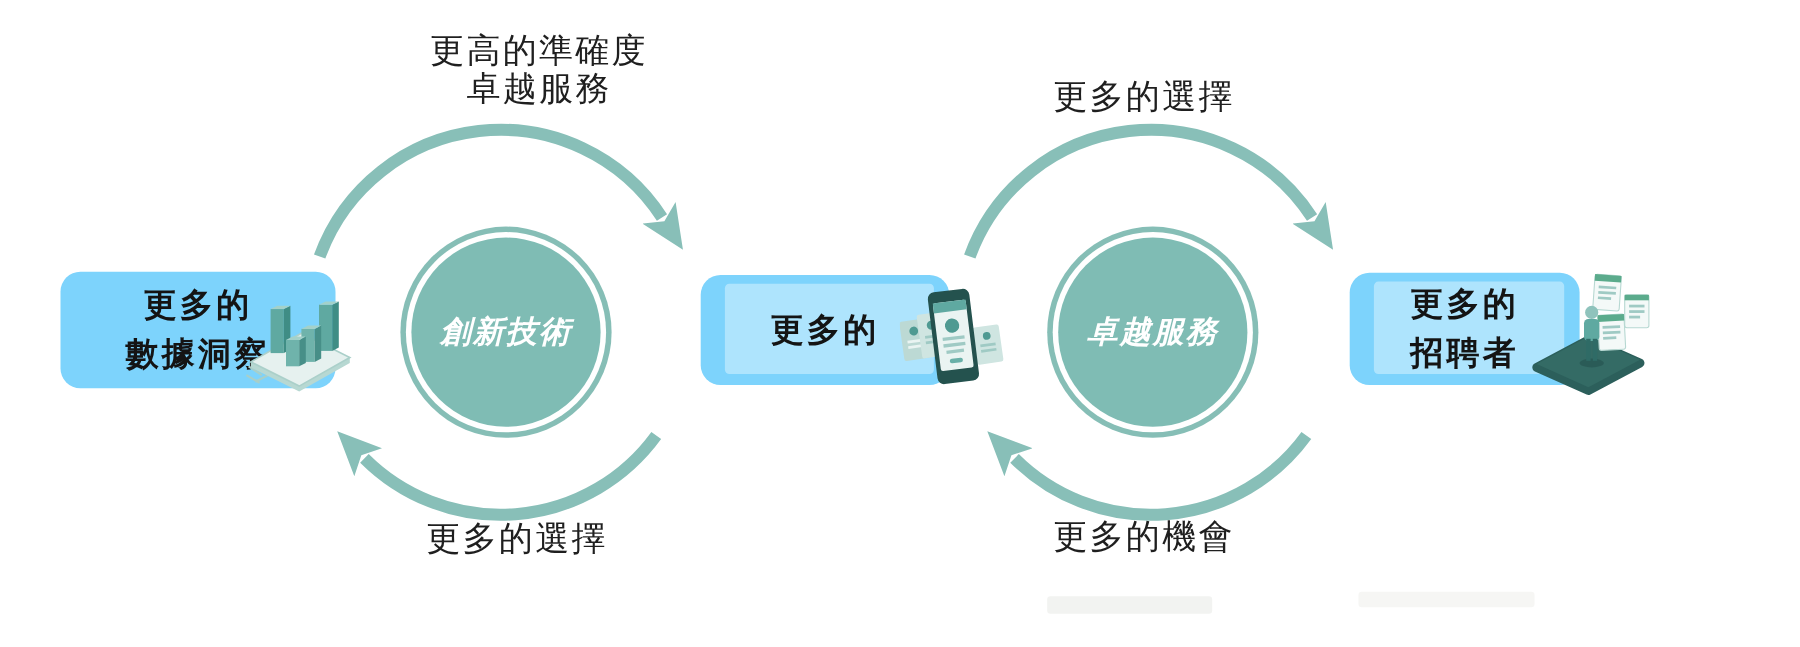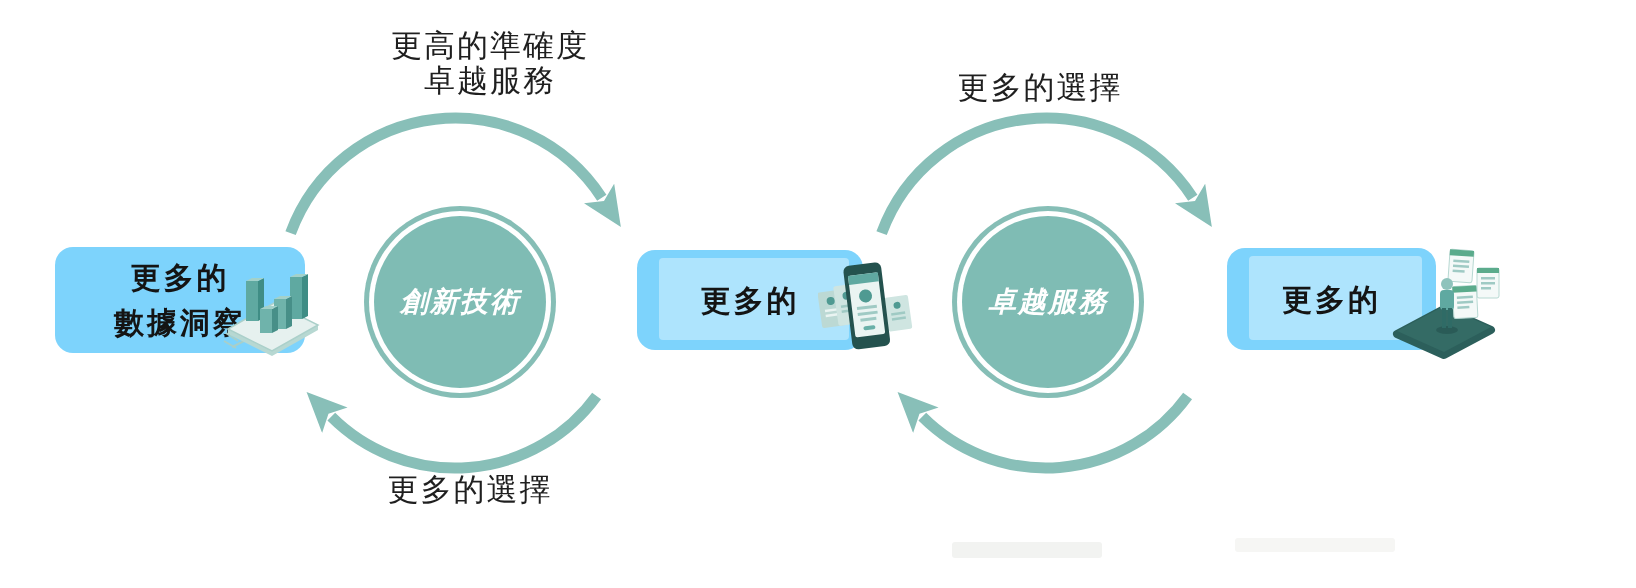--- a/index.html
+++ b/index.html
@@ -74,20 +74,21 @@
     <path class="arc" d="M 881.6 233.2 A 175 175 0 0 1 1192.8 197.7" marker-end="url(#arrow)"></path>
     <path class="arc" d="M 1187.6 395.9 A 175 175 0 0 1 922.3 416.7" marker-end="url(#arrow)"></path>
   </svg>
 
   <div class="cycle-label lbl-c1-top">
     <div>更高的準確度</div>
     <div>卓越服務</div>
   </div>
   <div class="cycle-label lbl-c1-bottom">更多的選擇</div>
   <div class="cycle-label lbl-c2-top">更多的選擇</div>
+  <div class="cycle-label lbl-c2-bottom">更多的機會</div>
 
   <div class="hub hub1">
     <span class="hub-label">創新技術</span>
   </div>
   <div class="hub hub2">
     <span class="hub-label">卓越服務</span>
   </div>
 
   <div class="pill pill1">
     <div class="txt">
@@ -98,20 +99,21 @@
   <div class="pill pill2">
     <div class="panel"></div>
     <div class="txt">
       <div>更多的</div>
     </div>
   </div>
   <div class="pill pill3">
     <div class="panel"></div>
     <div class="txt">
       <div>更多的</div>
+      <div>招聘者</div>
     </div>
   </div>
 
   <svg class="icon icon1" width="100" height="110" viewBox="0 0 100 110">
     <path d="M4,80 L16,88 M10,94 L22,88 M2,88 L14,95" stroke="#a8cfc9" stroke-width="2" fill="none"></path>
     <polygon points="6,76 6,81 50,103 96,77 96,72 50,98" fill="#b7d8d2"></polygon>
     <polygon points="6,76 50,98 96,72 52,50" fill="#e6f1ef" stroke="#abd0ca" stroke-width="1.5"></polygon>
     <g>
       <rect x="68" y="24" width="12" height="42" fill="#5fa9a1"></rect>
       <polygon points="80,24 86,21 86,63 80,66" fill="#3f8d85"></polygon>

